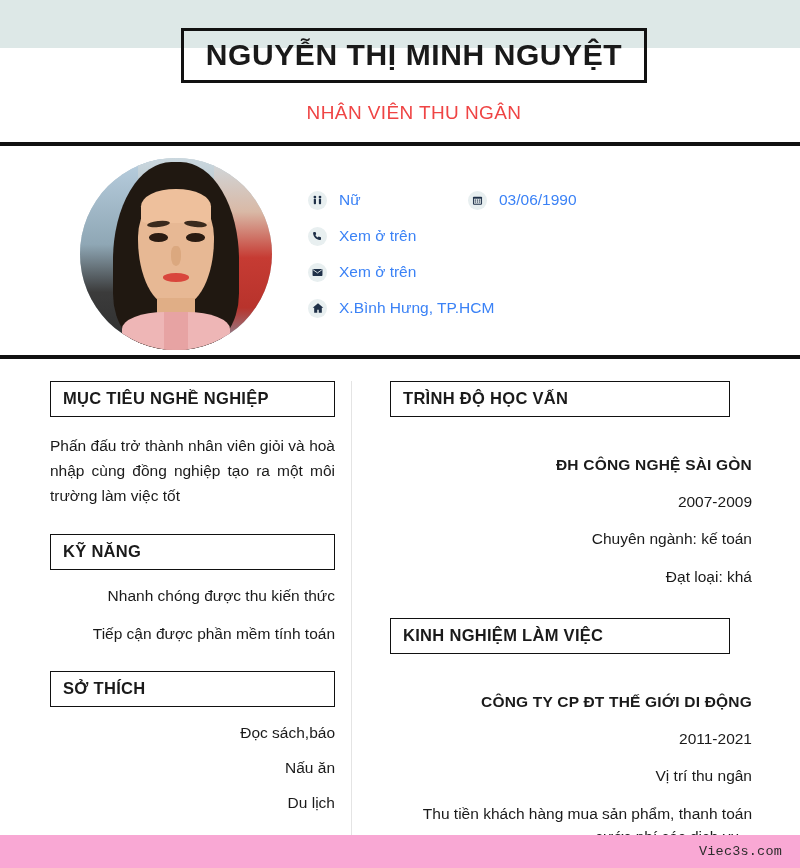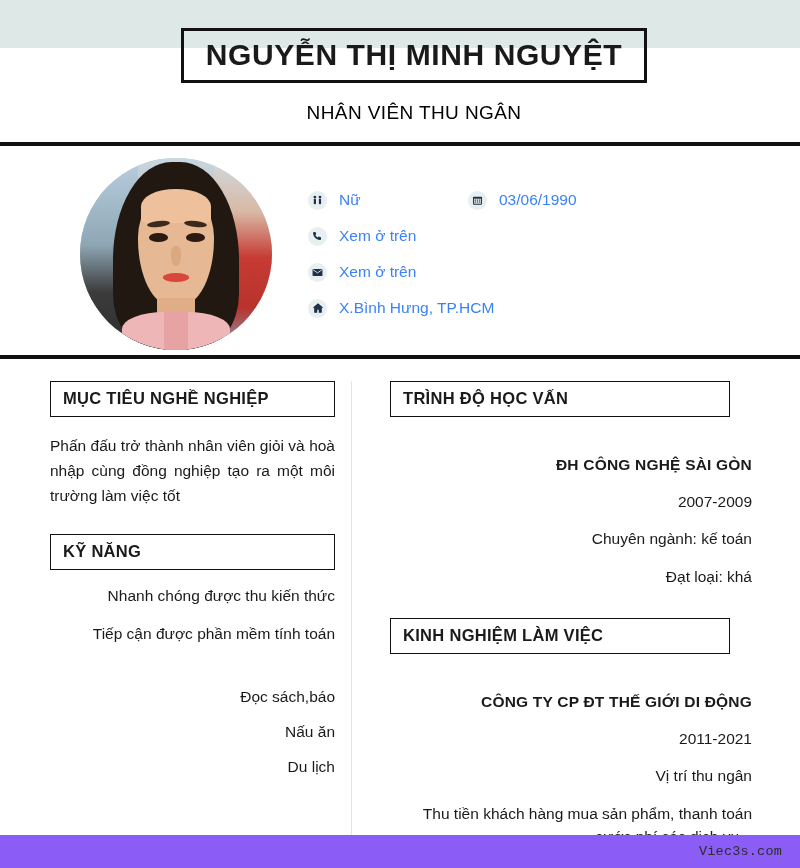--- a/index.html
+++ b/index.html
@@ -45,21 +45,21 @@
     font-size: 30px;
     font-weight: bold;
     letter-spacing: 0.6px;
     line-height: 1.1;
     white-space: nowrap;
   }
   .job-title {
     margin-top: 19px;
     font-size: 19px;
     letter-spacing: 0.4px;
-    color: #000000;
+    color: #ef4444;
   }
   .rule-thick {
     margin: 18px 0 0 0;
     height: 4px;
     background: #111111;
     width: 800px;
   }
 
   
   .profile {
@@ -184,21 +184,21 @@
   .spacer-md  { height: 26px; }
   .spacer-lg  { height: 30px; }
 
   
   .footer {
     position: absolute;
     left: 0;
     bottom: 0;
     width: 800px;
     height: 33px;
-    background: #8b5cf6;
+    background: #f9a8d4;
     display: flex;
     align-items: center;
     justify-content: flex-end;
     padding-right: 18px;
     box-sizing: border-box;
   }
   .footer-text {
     font-family: "Liberation Mono", monospace;
     font-size: 13.5px;
     color: #2c2c2c;
@@ -312,20 +312,23 @@
     <p class="para">Phấn đấu trở thành nhân viên giỏi và hoà nhập cùng đồng nghiệp tạo ra một môi trường làm việc tốt</p>
 
     <div class="spacer-md"></div>
     <div class="sec-box">
       <div class="sec-title">KỸ NĂNG</div>
     </div>
     <div class="line">Nhanh chóng được thu kiến thức</div>
     <div class="line">Tiếp cận được phần mềm tính toán</div>
 
     <div class="spacer-md"></div>
+    <div class="sec-box">
+      <div class="sec-title">SỞ THÍCH</div>
+    </div>
     <div class="line">Đọc sách,báo</div>
     <div class="line tight">Nấu ăn</div>
     <div class="line tight">Du lịch</div>
 
   </div>
 
   <div class="col-right">
 
     <div class="sec-box">
       <div class="sec-title">TRÌNH ĐỘ HỌC VẤN</div>

